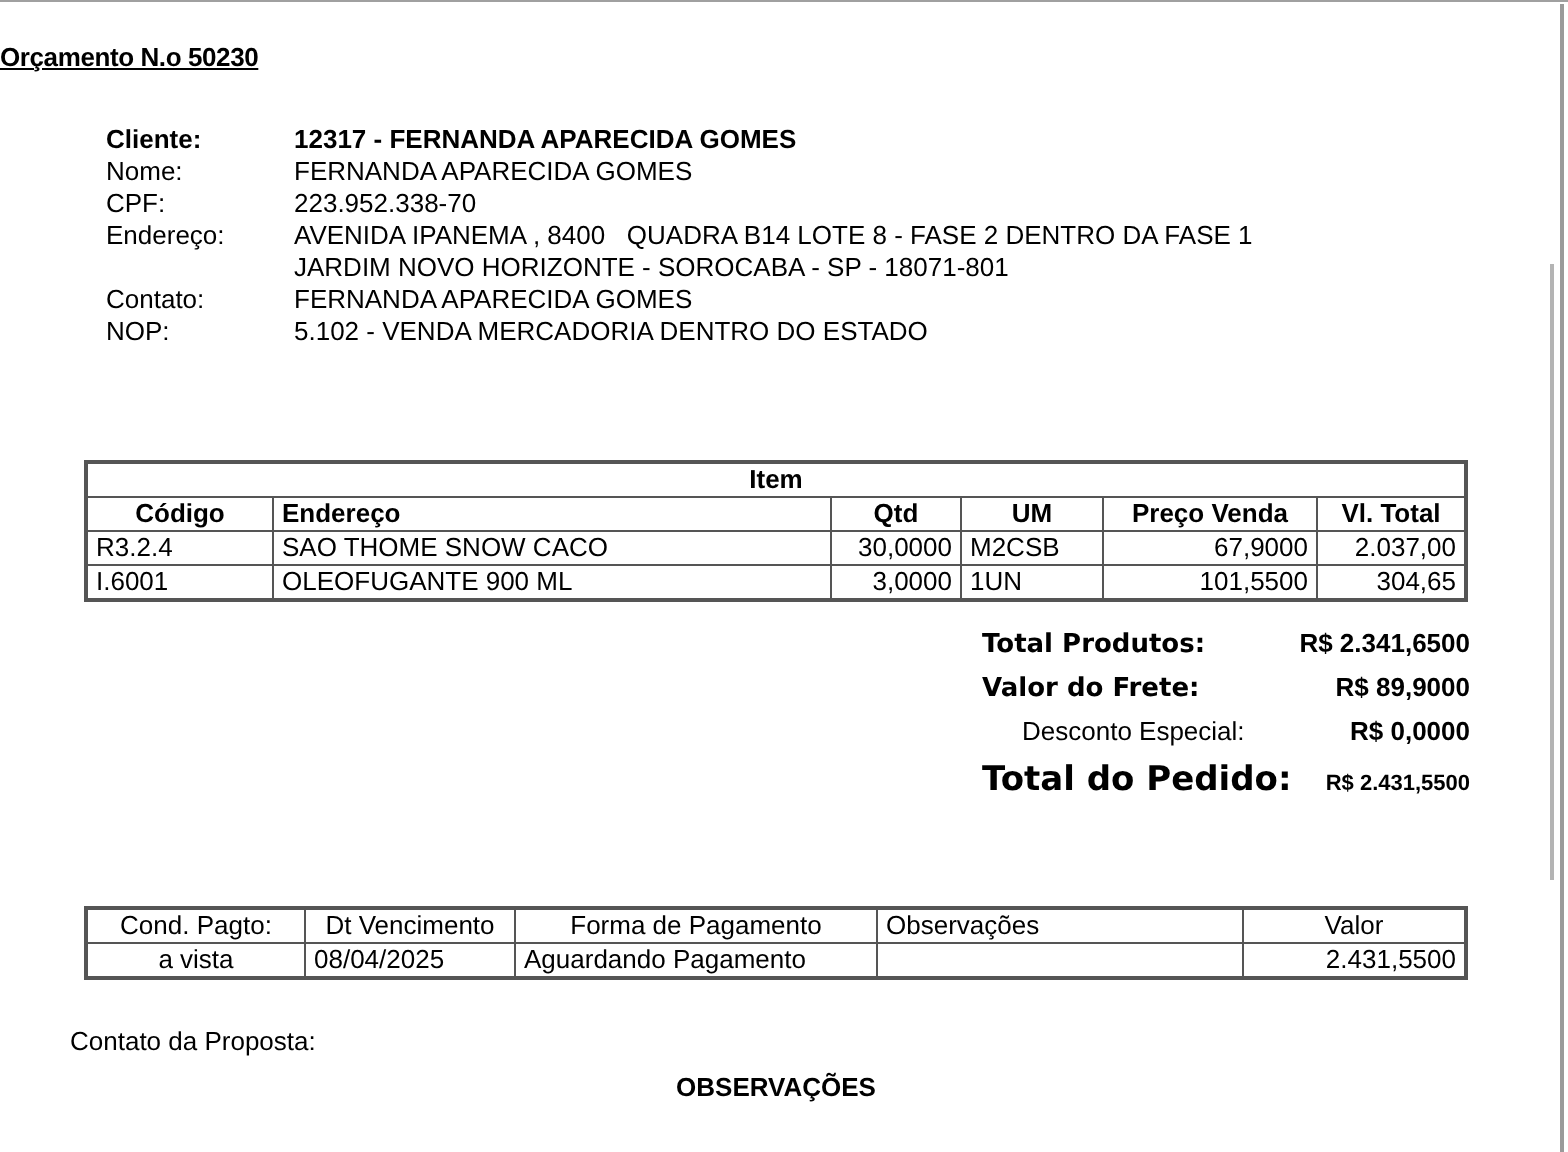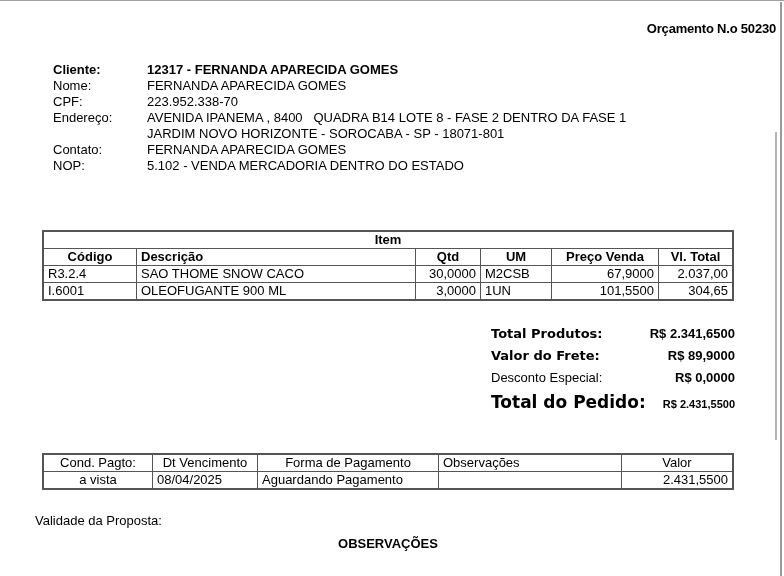--- a/index.html
+++ b/index.html
@@ -6,41 +6,41 @@
   body {
     width: 784px; height: 576px; overflow: hidden; position: relative;
     background: #ffffff; color: #000;
     font-family: "Liberation Sans", sans-serif; font-size: 13px;
   }
   .topline { position: absolute; left: 0; top: 0; width: 784px; height: 1px; background: #a0a0a0; }
   .rightborder { position: absolute; left: 780px; top: 2px; width: 2px; height: 574px; background: #9a9a9a; }
   .scrollthumb { position: absolute; left: 775px; top: 132px; width: 2px; height: 308px; background: #b4b4b4; }
 
   .title {
-    position: absolute; left: 0; width: 776px; top: 21px; text-align: right;
-    font-weight: bold; font-size: 13px; letter-spacing: -0.2px;
+    position: absolute; left: 0; width: 776px; top: 21px; text-align: left;
+    font-weight: bold; font-size: 13px; letter-spacing: -0.2px; text-decoration: underline;
   }
   .info { position: absolute; left: 35px; top: 62px; }
   .info .row { display: flex; height: 16px; line-height: 16px; font-size: 13px; margin-left: 18px; }
   .info .lbl { width: 94px; }
   .info .val { }
   .info .bold { font-weight: bold; }
 
   table { border-collapse: collapse; position: absolute; font-size: 13px; }
   td, th { border: 1px solid #555; padding: 0 4px; height: 16px; line-height: 16px; white-space: nowrap; }
   table.items { left: 42px; top: 230px; width: 692px; border: 2px solid #555; padding-left: 17px; }
   table.items th { font-weight: bold; text-align: center; }
   .r { text-align: right; }
   .c { text-align: center; }
 
-  .totals { position: absolute; left: 491px; top: 326px; width: 244px; }
+  .totals { position: absolute; left: 491px; top: 314px; width: 244px; }
   .totals .row { display: flex; justify-content: space-between; align-items: baseline; }
   .totals .l1 { font-family: "DejaVu Sans", sans-serif; font-weight: bold; font-size: 13px; height: 22px; }
   .totals .v1 { font-weight: bold; font-size: 13px; }
-  .totals .l3 { font-size: 13px; height: 22px; }
+  .totals .l3 { font-size: 13px; height: 22px; margin-left: 20px; }
   .totals .big { font-family: "DejaVu Sans", sans-serif; font-weight: bold; font-size: 17px; height: 24px; }
 
   table.pay { left: 42px; top: 453px; width: 692px; border: 2px solid #555; }
   table.pay th { font-weight: normal; }
 
   .validade { position: absolute; left: 35px; top: 513px; font-size: 13px; }
   .obs { position: absolute; left: 0; width: 776px; top: 536px; text-align: center; font-weight: bold; font-size: 13px; }
 </style>
 </head>
 <body>
@@ -82,21 +82,21 @@
   </div>
 </div>
 
 <table class="items">
   <tbody>
       <tr>
     <th colspan="6">Item</th>
   </tr>
   <tr>
     <th style="width:84px">Código</th>
-    <th style="width:270px;text-align:left">Descrição</th>
+    <th style="width:270px;text-align:left">Endereço</th>
     <th style="width:56px">Qtd</th>
     <th style="width:62px">UM</th>
     <th style="width:98px">Preço Venda</th>
     <th>Vl. Total</th>
   </tr>
   <tr>
     <td>R3.2.4</td>
     <td>SAO THOME SNOW CACO</td>
     <td class="r">30,0000</td>
     <td>M2CSB</td>
@@ -145,14 +145,14 @@
   <tr>
     <td class="c">a vista</td>
     <td>08/04/2025</td>
     <td>Aguardando Pagamento</td>
     <td></td>
     <td class="r">2.431,5500</td>
   </tr>
 </tbody>
   </table>
 
-<div class="validade">Validade da Proposta:</div>
+<div class="validade">Contato da Proposta:</div>
 <div class="obs">OBSERVAÇÕES</div>
 
 </body></html>

